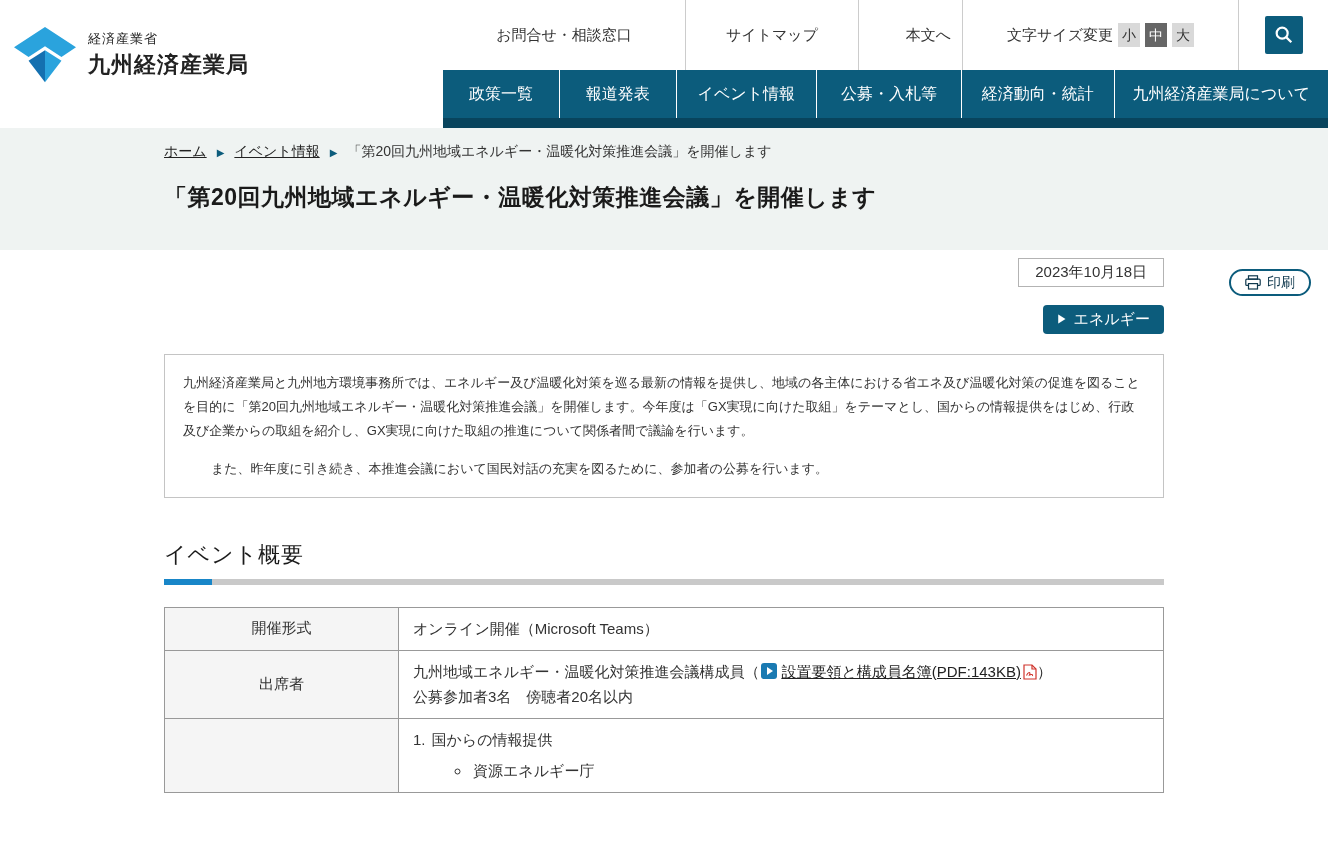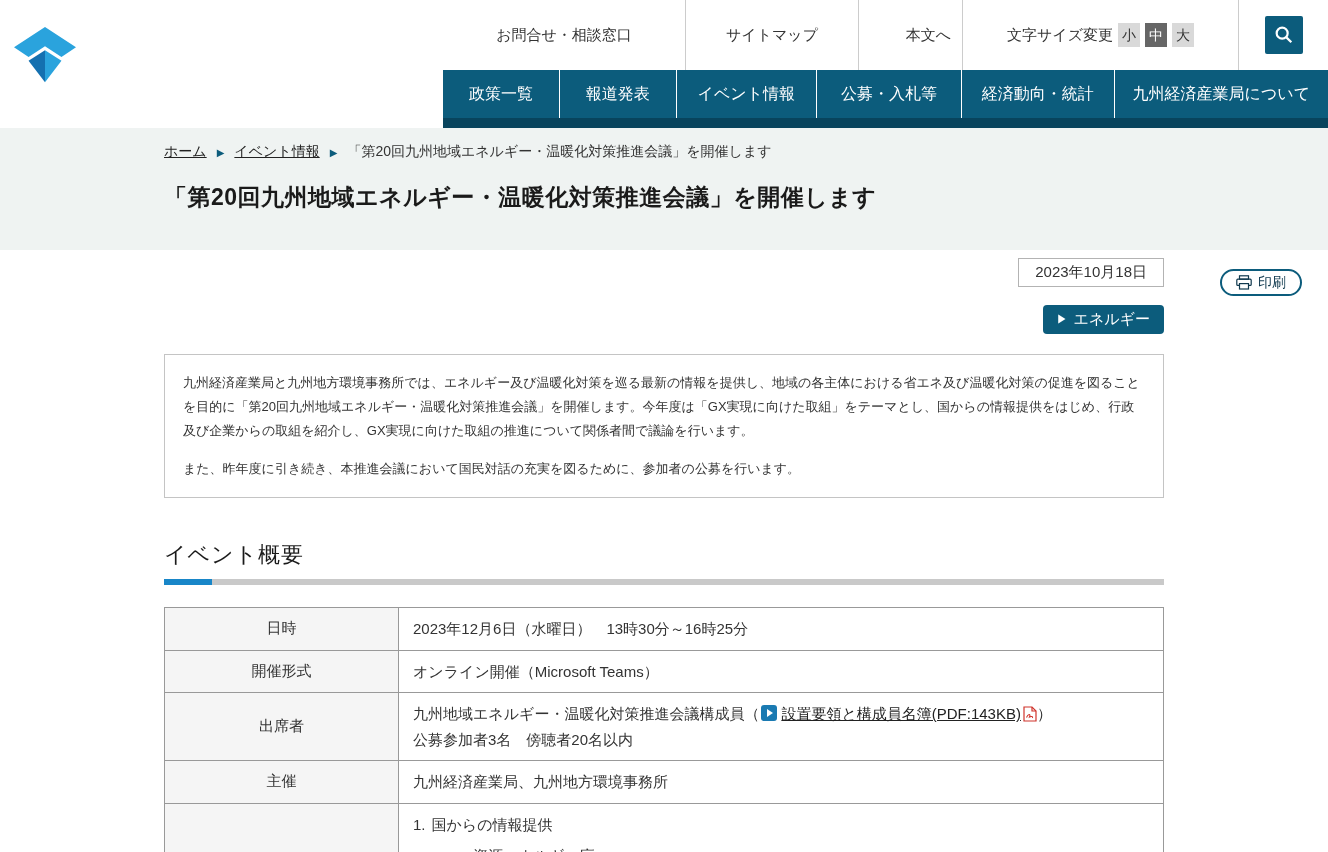--- a/index.html
+++ b/index.html
@@ -30,31 +30,31 @@
   .nav-item:first-child { border-left:none; }
   .nav-strip { position:absolute; top:118px; right:0; width:885px; height:10px; background:#08445d; }
 
   
   .crumb-band { position:absolute; top:128px; left:0; width:1328px; height:122px; background:#eff3f2; }
   .content { width:1000px; margin:0 auto; position:relative; }
   .breadcrumb { padding-top:15px; font-size:14px; color:#333; display:flex; align-items:center; flex-wrap:nowrap; }
   .crumb-link { color:#222; text-decoration:underline; cursor:pointer; }
   .crumb-sep { color:#0c5c7c; font-size:10px; margin:0 10px; }
   .crumb-current { color:#333; }
-  .print-btn { position:absolute; top:141px; right:26px; width:82px; height:27px; border:2px solid #0c5c7c; border-radius:14px; background:#fff; display:flex; align-items:center; justify-content:center; gap:6px; font-size:14px; color:#10394e; cursor:pointer; }
+  .print-btn { position:absolute; top:141px; right:17px; width:82px; height:27px; border:2px solid #0c5c7c; border-radius:14px; background:#fff; display:flex; align-items:center; justify-content:center; gap:6px; font-size:14px; color:#10394e; cursor:pointer; }
   .page-title { margin-top:21px; font-size:23px; font-weight:bold; color:#1a1a1a; letter-spacing:0.5px; }
 
   
   .main { position:absolute; top:250px; left:0; width:1328px; }
   .date-box { margin-left:auto; margin-top:8px; width:fit-content; border:1px solid #b3b3b3; background:#fff; padding:4px 16px; font-size:15px; color:#333; }
   .tag-btn { margin-left:auto; margin-top:18px; width:fit-content; display:flex; align-items:center; gap:6px; background:#0c5c7c; color:#fff; border:none; border-radius:4px; padding:5px 14px; font-size:15px; cursor:pointer; }
   .tag-arrow { font-size:11px; }
 
   .intro-box { margin-top:20px; border:1px solid #c4c4c4; padding:16px 18px; font-size:13px; line-height:1.85; color:#333; }
-  .intro-box p + p { margin-top:14px; }
+  .intro-box p + p { margin-top:14px;margin-left:28px; }
 
   .section-heading { margin-top:42px; font-size:22px; font-weight:normal; color:#1a1a1a; letter-spacing:1px; }
   .heading-rule { margin-top:9px; height:6px; display:flex; }
   .heading-rule .accent { width:48px; height:6px; background:#1886c8; }
   .heading-rule .rest { flex:1; height:6px; background:#c9c9c9; }
 
   
   table.overview { margin-top:22px; width:1000px; border-collapse:collapse; font-size:15px; color:#333; }
   table.overview th { width:234px; background:#f5f5f5; border:1px solid #999; font-weight:normal; text-align:center; padding:8px 10px; vertical-align:middle; }
   table.overview td { border:1px solid #999; padding:8px 14px; text-align:left; vertical-align:middle; line-height:1.7; }
@@ -71,20 +71,24 @@
 
 <div id="page">
 
   <div class="top-header">
     <div class="logo">
       <svg class="logo-mark" viewBox="0 0 64 58" xmlns="http://www.w3.org/2000/svg">
         <polygon points="0,21 32,0 64,21 49,31 32,20 15,31" fill="#2aa3dd"></polygon>
         <polygon points="15,35 32,24 32,57" fill="#1470b0"></polygon>
         <polygon points="32,24 49,35 32,57" fill="#2aa3dd"></polygon>
       </svg>
+      <div class="logo-text">
+        <div class="ministry">経済産業省</div>
+        <div class="bureau">九州経済産業局</div>
+      </div>
     </div>
 
     <div class="utility">
       <div class="utility-cell u-contact">お問合せ・相談窓口</div>
       <div class="utility-cell u-sitemap">サイトマップ</div>
       <div class="utility-cell u-tocontent">本文へ</div>
       <div class="utility-cell u-fontsize">
         <span>文字サイズ変更</span>
         <span class="fs-btn">小</span>
         <span class="fs-btn selected">中</span>
@@ -148,24 +152,20 @@
       </div>
 
       <h2 class="section-heading">イベント概要</h2>
       <div class="heading-rule">
         <div class="accent"></div>
         <div class="rest"></div>
       </div>
 
       <table class="overview">
         <tbody>
-          <tr>
-            <th>日時</th>
-            <td>2023年12月6日（水曜日）　13時30分～16時25分</td>
-          </tr>
           <tr>
             <th>開催形式</th>
             <td>オンライン開催（Microsoft Teams）</td>
           </tr>
           <tr>
             <th>出席者</th>
             <td>
               <div>
                 <span>九州地域エネルギー・温暖化対策推進会議構成員（</span><span class="play-icon">
                     <svg width="16" height="16" viewBox="0 0 16 16">
@@ -177,24 +177,20 @@
                       <path d="M1,1 h8 l4,4 v10 h-12 z" fill="#ffffff" stroke="#d0342c" stroke-width="1.2"></path>
                       <path d="M9,1 v4 h4" fill="none" stroke="#d0342c" stroke-width="1.2"></path>
                       <path d="M3.5,11.5 c1.5,-4 4.5,-4 3,-0.5 c2,-1 3.5,-0.5 3,1" fill="none" stroke="#d0342c" stroke-width="1.1"></path>
                     </svg>
                   </span><span>）</span>
               </div>
               <div>公募参加者3名　傍聴者20名以内</div>
             </td>
           </tr>
           <tr>
-            <th>主催</th>
-            <td>九州経済産業局、九州地方環境事務所</td>
-          </tr>
-          <tr>
             <th></th>
             <td class="agenda-cell">
               <div class="agenda-line">
                 <span>1.</span>
                 <span>国からの情報提供</span>
               </div>
               <ul class="agenda-sub">
                 <li>資源エネルギー庁</li>
 
               </ul>

